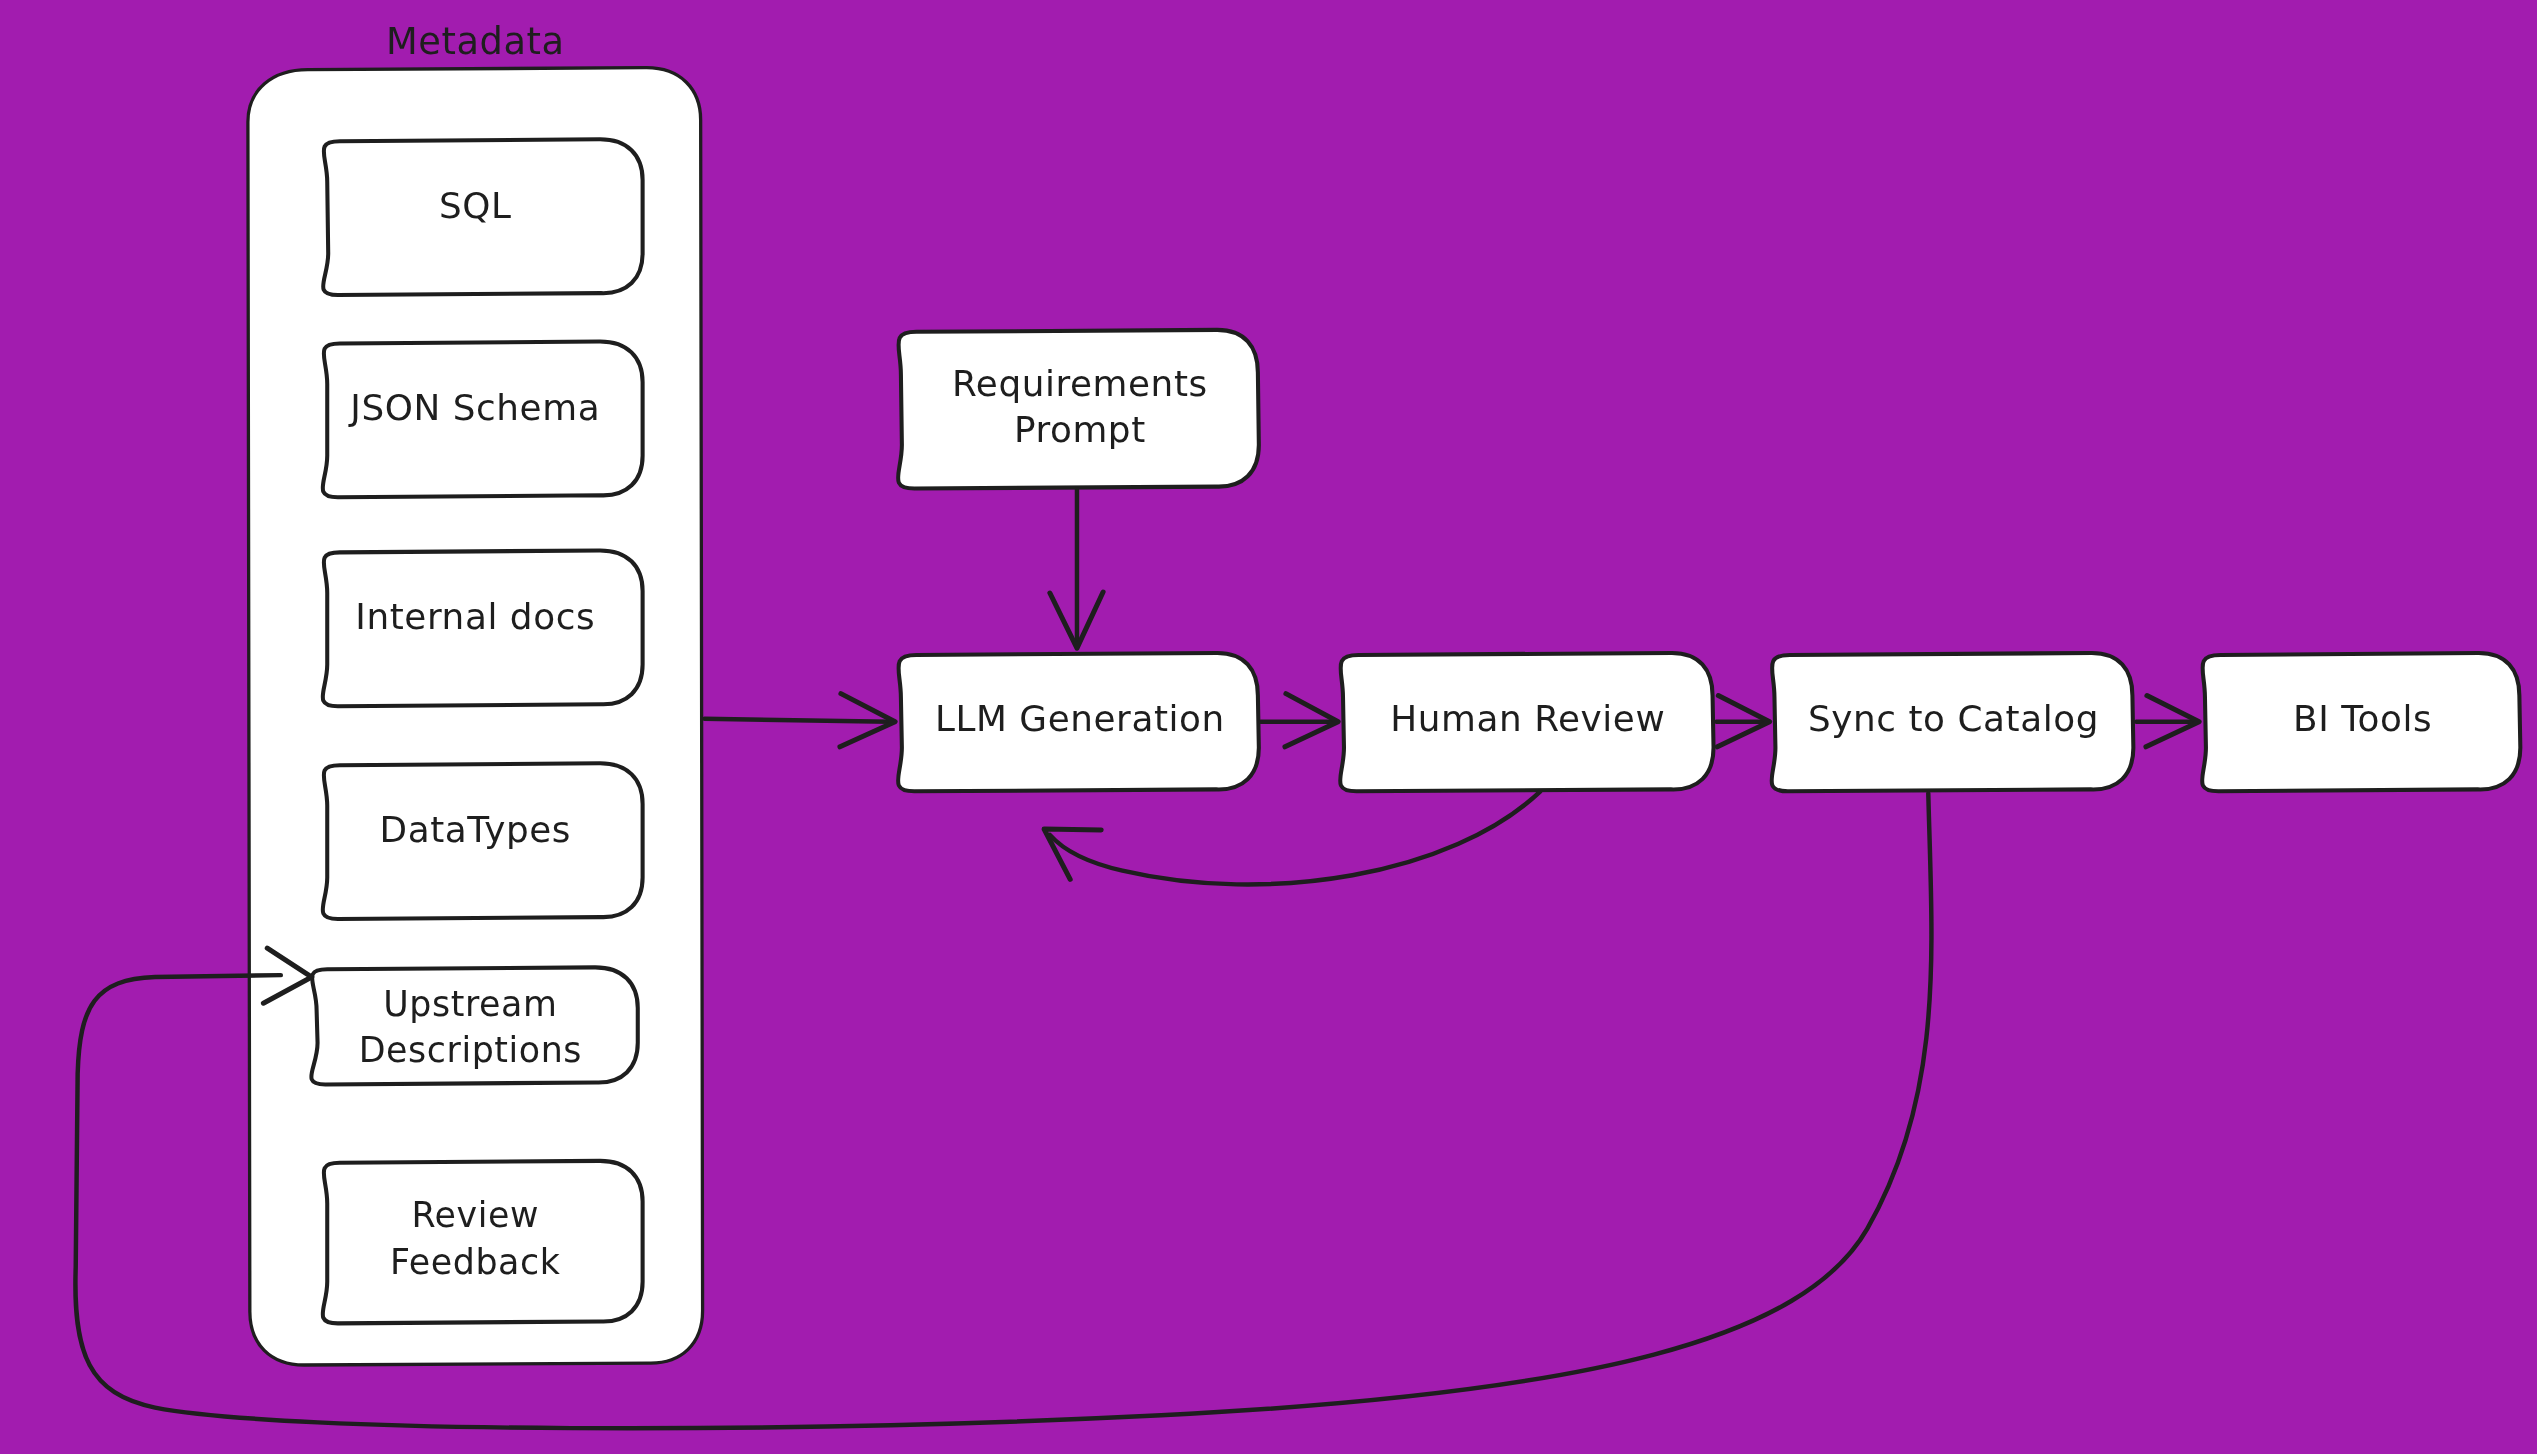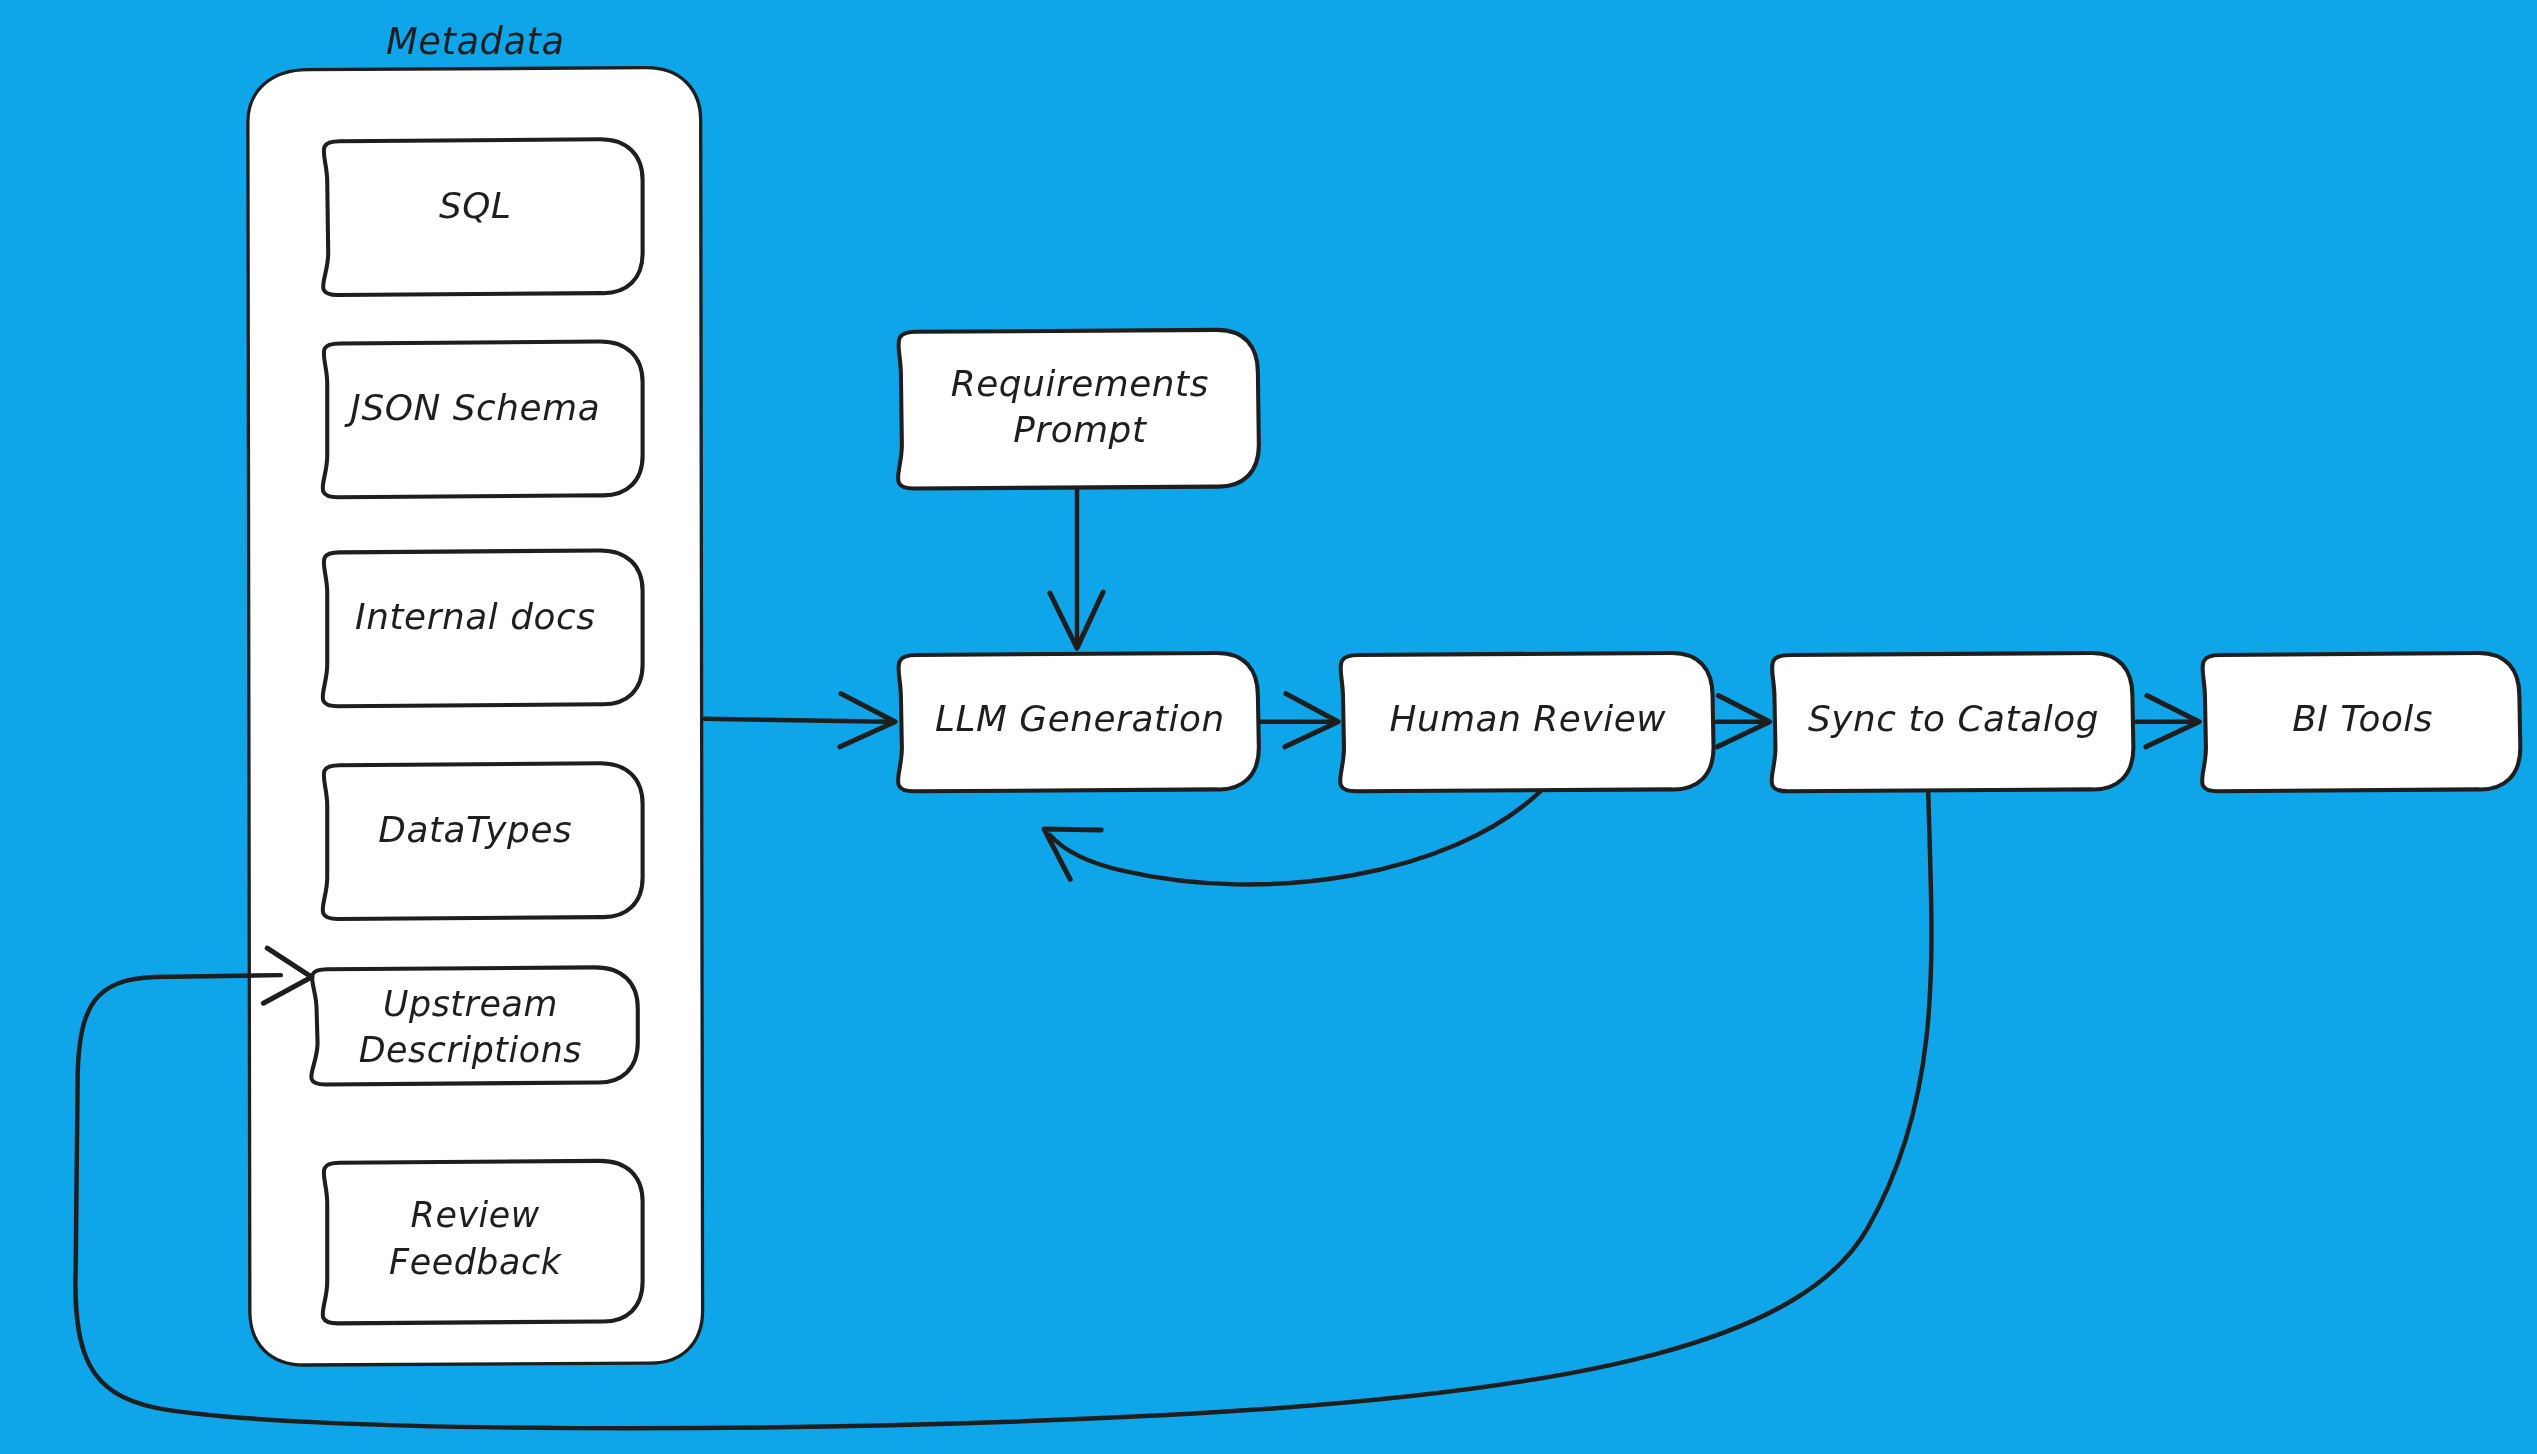--- a/index.html
+++ b/index.html
@@ -8,23 +8,22 @@
     padding: 0;
     background: #ffffff;
   }
   body {
     font-family: "DejaVu Sans", sans-serif;
   }
   #canvas-wrap {
     position: relative;
     width: 2538px;
     height: 1454px;
-    background: #0ea5e9;
+    background: #a21caf;
     overflow: hidden;
-    font-style: italic;
   }
   #diagram-svg {
     position: absolute;
     left: 0;
     top: 0;
     width: 2538px;
     height: 1454px;
   }
   .sketch-shape {
     fill: #ffffff;

